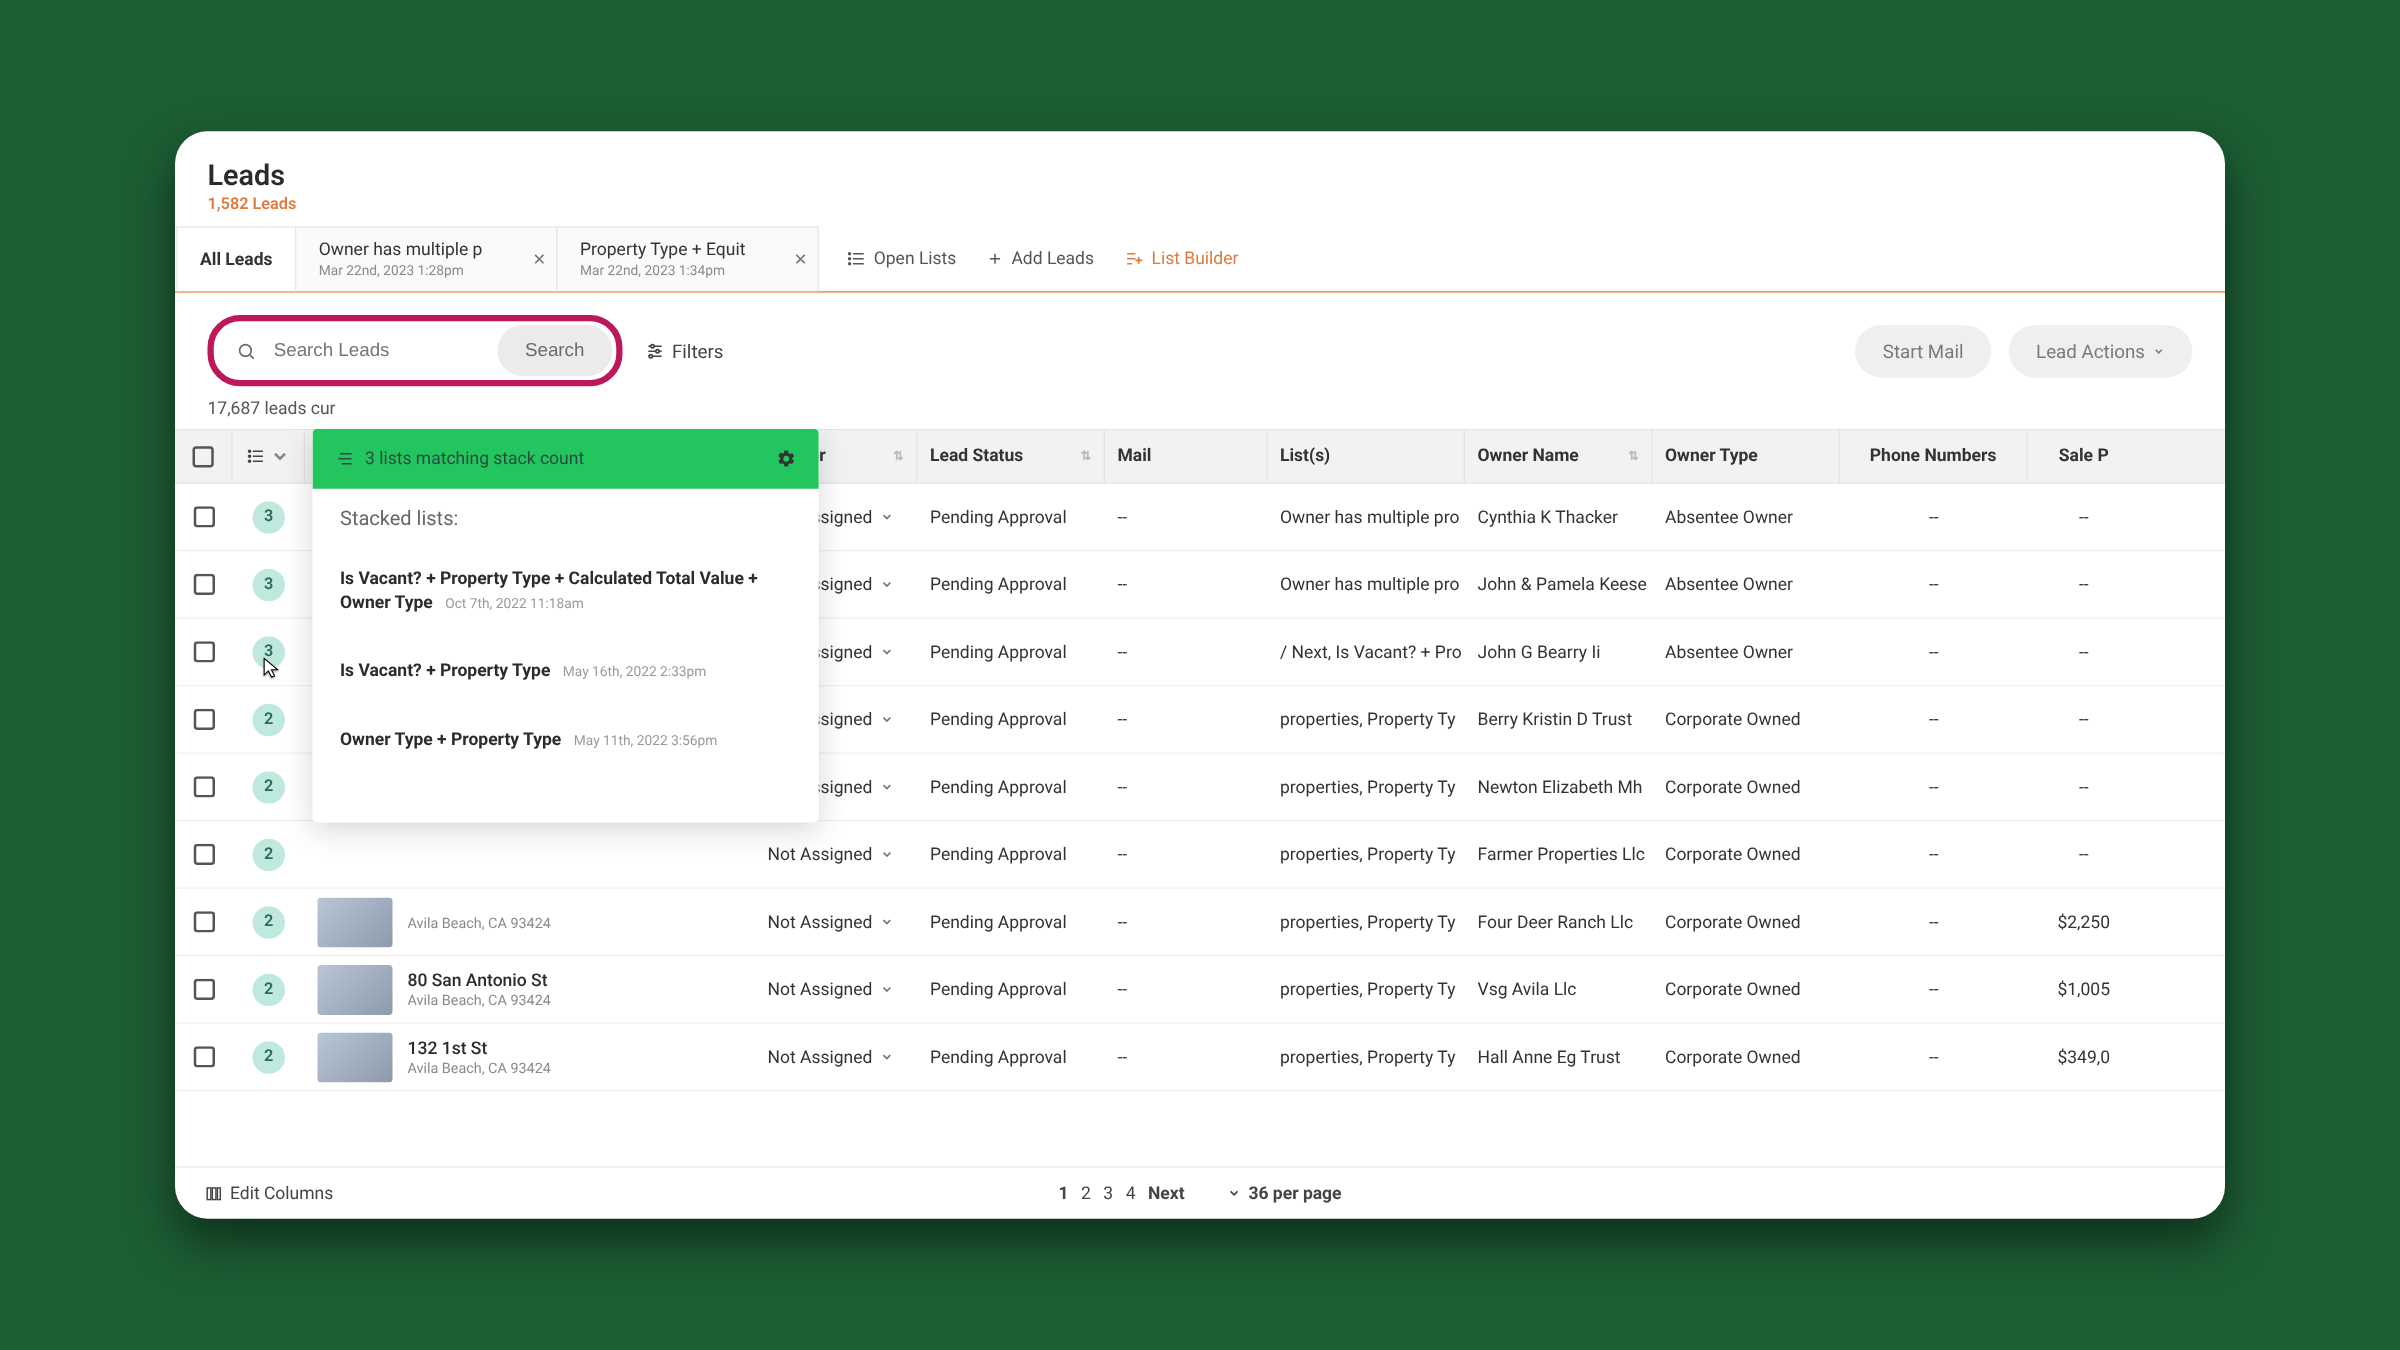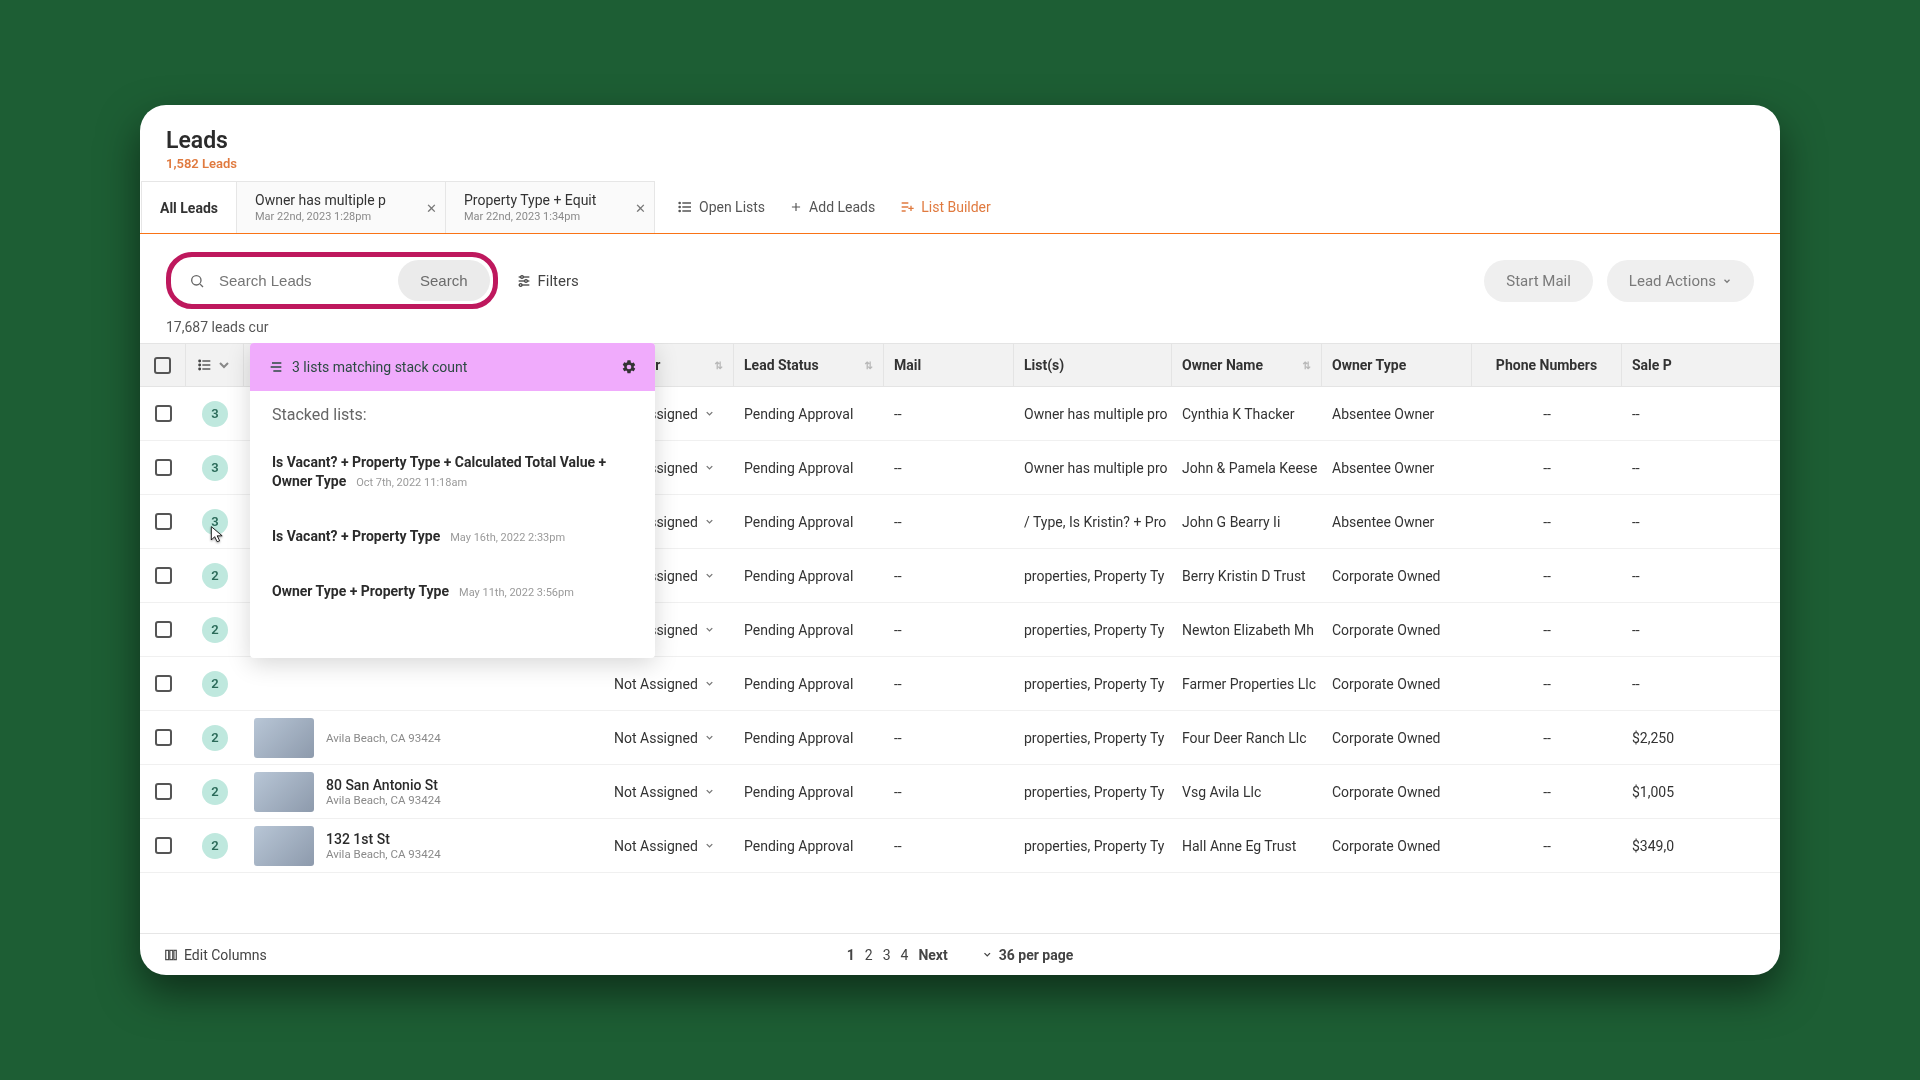--- a/index.html
+++ b/index.html
@@ -55,36 +55,36 @@
 .c-check { width: 46px; justify-content:center; }
 .c-stack { width: 58px; justify-content:center; }
 .c-prop  { width: 360px; }
 .c-owner { width: 130px; }
 .c-status{ width: 150px; }
 .c-mail  { width: 130px; }
 .c-lists { width: 158px; }
 .c-name  { width: 150px; }
 .c-type  { width: 150px; }
 .c-phone { width: 150px; justify-content:center;}
-.c-sale  { width: 90px; }
+.c-sale  { width: 90px; justify-content: center; }
 .thead .cell { border-right: 1px solid #e4e4e4; height:100%; }
 .thead .cell:last-child{border-right:none;}
 .chk { width: 17px; height: 17px; border: 2px solid #555; border-radius: 3px; display:inline-block; cursor:pointer; }
 .stackhdr { display:flex; align-items:center; gap:3px; cursor:pointer;}
 .stackhdr svg{width:16px;height:16px;}
 .badge { width: 26px; height: 26px; border-radius: 50%; background: #bfe8de; color: #2b6b5a; display: flex; align-items: center; justify-content: center; font-size: 13px; font-weight: 600; cursor:pointer;}
 .prop { display: flex; align-items: center; gap: 12px; }
 .thumb { width: 60px; height: 40px; background: linear-gradient(135deg,#b8c6d6,#8d9aac); border-radius: 3px; flex-shrink:0; }
 .prop .addr { font-size: 14px; color: #2b2b2b; font-weight:500; }
 .prop .city { font-size: 11.5px; color: #8a8a8a; }
 .sort { color:#b8b8b8; font-size:10px; margin-left:auto; }
 
 
 .popover { position: absolute; left: 110px; top: 0; width: 405px; background: #fff; border-radius: 4px; box-shadow: 0 6px 24px rgba(0,0,0,0.16); overflow:hidden; z-index:5; }
-.pop-head { background: #f0abfc; padding: 16px 18px; display:flex; align-items:flex-end; justify-content:space-between; font-size:14px; color:#2c4a42;}
+.pop-head { background: #22c55e; padding: 16px 18px; display:flex; align-items:flex-end; justify-content:space-between; font-size:14px; color:#2c4a42;}
 .pop-head .left{display:flex;align-items:center;gap:8px;}
 .pop-body { padding: 14px 22px 40px; }
 .pop-body .lbl { font-size: 16px; color:#666; font-weight:400; margin-bottom:10px;}
 .pop-item { padding: 18px 0; }
 .pop-item .nm { font-size: 14px; font-weight: 700; color:#2b2b2b; display:inline; }
 .pop-item .dt { font-size: 11px; color:#9a9a9a; margin-left:6px;text-align:center; }
 
 
 .cursor { position:absolute; left: 68px; top: 182px; z-index:6; pointer-events:none; }
 .cursor svg{width:20px;height:20px;filter:drop-shadow(0 1px 1px rgba(0,0,0,.4));}
@@ -336,21 +336,21 @@
             <polyline points="6 9 12 15 18 9"></polyline>
           </svg>
         </div>
     <div class="cell c-status">
           <span>Pending Approval</span>
         </div>
     <div class="cell c-mail">
           <span>--</span>
         </div>
     <div class="cell c-lists">
-          <span>/ Type, Is Kristin? + Pro</span>
+          <span>/ Next, Is Vacant? + Pro</span>
         </div>
     <div class="cell c-name">
           <span>John G Bearry Ii</span>
         </div>
     <div class="cell c-type">
           <span>Absentee Owner</span>
         </div>
     <div class="cell c-phone">
           <span>--</span>
         </div>

